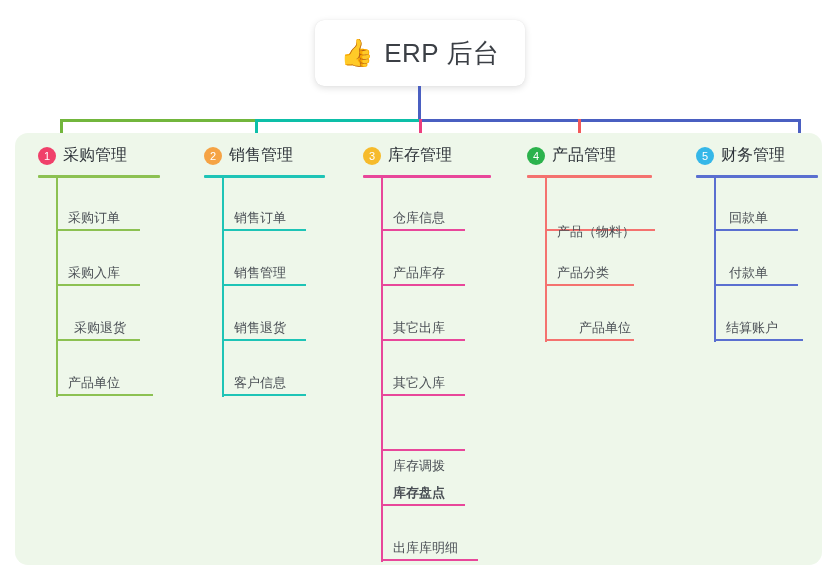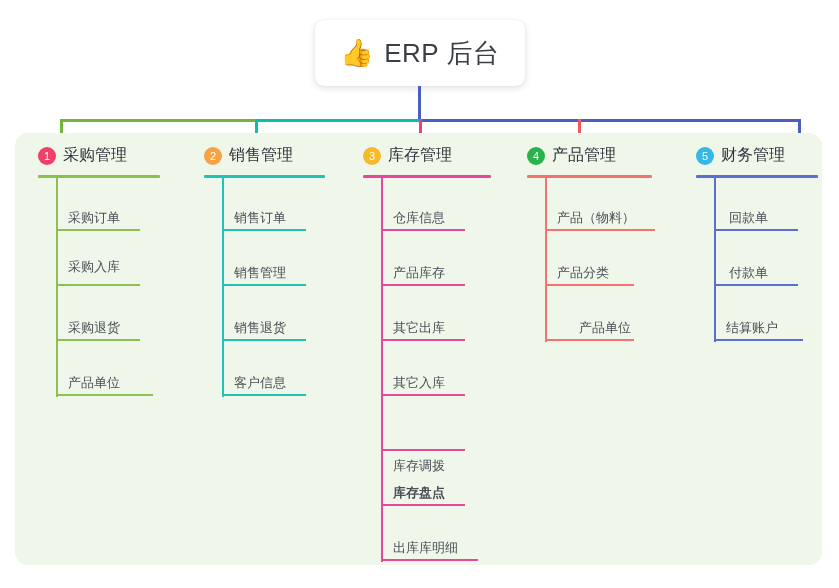--- a/index.html
+++ b/index.html
@@ -129,24 +129,24 @@
         <span class="badge" style="background:#f0406a;">1</span>
         <span class="col-title">采购管理</span>
       </div>
       <div class="header-rule" style="top:42px; width:122px; background:#8cc152;"></div>
       <div class="spine" style="left:18px; top:44px; height:220px; background:#8cc152;"></div>
 
       <div class="leaf" style="left:18px; top:96px; width:84px; background:#8cc152;"></div>
       <div class="leaf-label" style="left:30px; top:76px;">采购订单</div>
 
       <div class="leaf" style="left:18px; top:151px; width:84px; background:#8cc152;"></div>
-      <div class="leaf-label" style="left:30px; top:125px;">采购入库</div>
+      <div class="leaf-label" style="left:30px; top:131px;">采购入库</div>
 
       <div class="leaf" style="left:18px; top:206px; width:84px; background:#8cc152;"></div>
-      <div class="leaf-label" style="left:30px; top:186px;">采购退货</div>
+      <div class="leaf-label" style="left:36px; top:186px;">采购退货</div>
 
       <div class="leaf" style="left:18px; top:261px; width:97px; background:#8cc152;"></div>
       <div class="leaf-label" style="left:30px; top:241px;">产品单位</div>
     </div>
 
     <div class="column" style="left:189px;">
       <div class="col-header">
         <span class="badge" style="background:#f5a345;">2</span>
         <span class="col-title">销售管理</span>
       </div>
@@ -198,21 +198,21 @@
 
     <div class="column" style="left:512px;">
       <div class="col-header">
         <span class="badge" style="background:#2bb24c;">4</span>
         <span class="col-title">产品管理</span>
       </div>
       <div class="header-rule" style="top:42px; width:125px; background:#f4726f;"></div>
       <div class="spine" style="left:18px; top:44px; height:165px; background:#f4726f;"></div>
 
       <div class="leaf" style="left:18px; top:96px; width:110px; background:#f4726f;"></div>
-      <div class="leaf-label" style="left:30px; top:76px;">产品（物料）</div>
+      <div class="leaf-label" style="left:30px; top:90px;">产品（物料）</div>
 
       <div class="leaf" style="left:18px; top:151px; width:89px; background:#f4726f;"></div>
       <div class="leaf-label" style="left:30px; top:131px;">产品分类</div>
 
       <div class="leaf" style="left:18px; top:206px; width:89px; background:#f4726f;"></div>
       <div class="leaf-label" style="left:30px; top:186px;margin-left:22px;">产品单位</div>
     </div>
 
     <div class="column" style="left:681px;">
       <div class="col-header">

